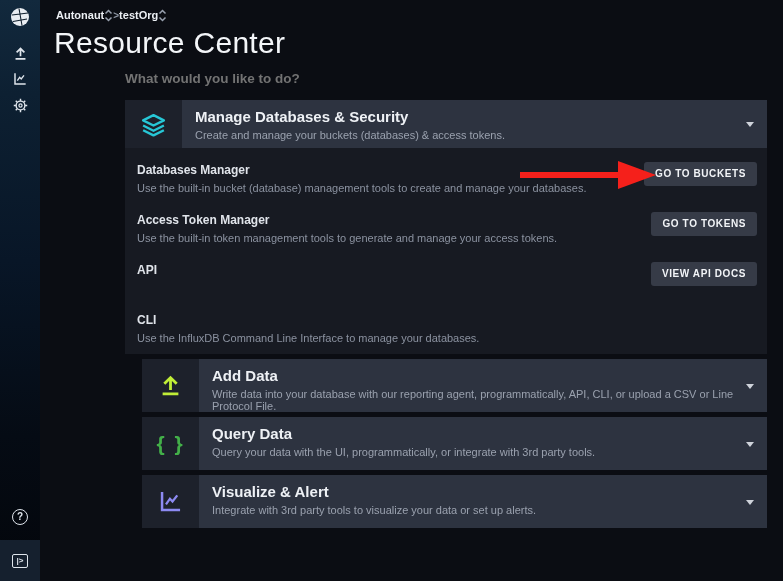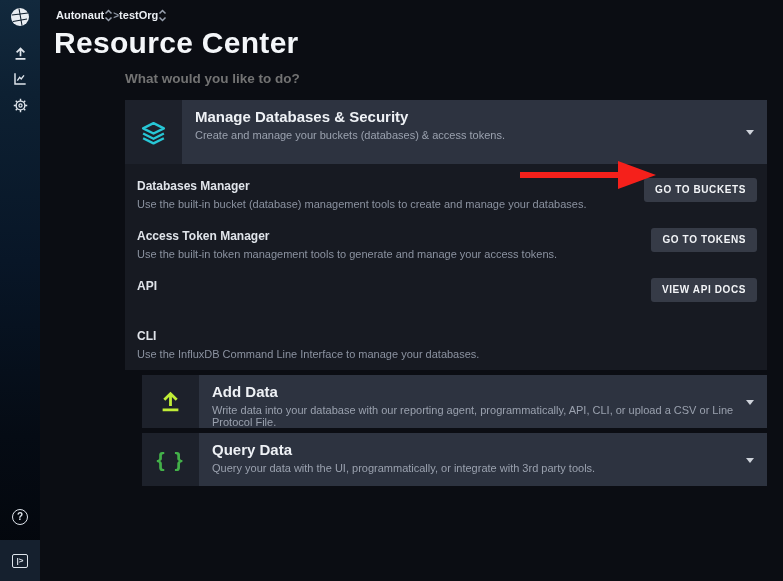--- a/index.html
+++ b/index.html
@@ -45,33 +45,33 @@
     position: absolute; left: 56px; top: 7px; height: 16px;
     display: flex; align-items: center; z-index: 2;
   }
   .crumb { color: #eceff4; font-size: 11px; font-weight: bold; cursor: pointer; }
   .crumb-sep { color: #8d95a3; font-size: 10px; font-weight: bold; }
   .sort-caret { display: inline-flex; cursor: pointer; margin-top: 1px; }
 
   
   .page-title {
     position: absolute; left: 54px; top: 26px;
-    font-size: 30px; font-weight: bold; letter-spacing: 0.3px; color: #f4f6f9; z-index: 2;
+    font-size: 30px; font-weight: normal; letter-spacing: 0.3px; color: #f4f6f9; z-index: 2;
   }
   .page-subtitle {
     position: absolute; left: 125px; top: 71px;
     font-size: 13.5px; font-weight: bold; color: #737373; z-index: 2;
   }
 
   
   .cards { position: absolute; left: 125px; top: 100px; width: 642px; z-index: 2; }
   .card { position: relative; width: 642px; margin-bottom: 5px; }
   .card-header { display: flex; cursor: pointer; }
   .card-header.tall { height: 53px; padding-left: 17px; }
-  .card-header.short { height: 64px; }
+  .card-header.short { height: 48px; }
   .icon-cell {
     width: 57px; background: #1d212b; flex: none;
     display: flex; align-items: center; justify-content: center;
   }
   .head-main { flex: 1; background: #2d3340; padding: 8px 30px 0 13px; position: relative; }
   .head-title { font-size: 15px; font-weight: bold; color: #eef1f5; margin-bottom: 4px; }
   .head-desc { font-size: 11px; color: #9aa1ae; }
   .chevron {
     position: absolute; right: 13px; top: 50%; margin-top: -2px;
     width: 0; height: 0; cursor: pointer;
@@ -215,19 +215,34 @@
         <span class="braces-glyph">{ }</span>
       </div>
       <div class="head-main">
         <div class="head-title">Query Data</div>
         <div class="head-desc">Query your data with the UI, programmatically, or integrate with 3rd party tools.</div>
         <span class="chevron"></span>
       </div>
     </div>
   </section>
 
+  <section class="card">
+    <div class="card-header tall">
+      <div class="icon-cell">
+        <svg width="27" height="27" viewBox="0 0 24 24">
+          <path d="M4.5 3.5 V19.5 H20.5" stroke="#8d8af2" stroke-width="2.2" fill="none"></path>
+          <path d="M8 14.5 L11.5 9.5 L13.8 12 L18 6.5" stroke="#8d8af2" stroke-width="2" fill="none"></path>
+        </svg>
+      </div>
+      <div class="head-main">
+        <div class="head-title">Visualize &amp; Alert</div>
+        <div class="head-desc">Integrate with 3rd party tools to visualize your data or set up alerts.</div>
+        <span class="chevron"></span>
+      </div>
+    </div>
+  </section>
 
 </main>
 
 <svg class="annotation-arrow" width="142" height="38" viewBox="0 0 142 38">
   <rect x="2" y="15" width="102" height="6" fill="#f5201b"></rect>
   <polygon points="100,4 100,32 138,18" fill="#f5201b"></polygon>
 </svg>
 
 </body></html>

